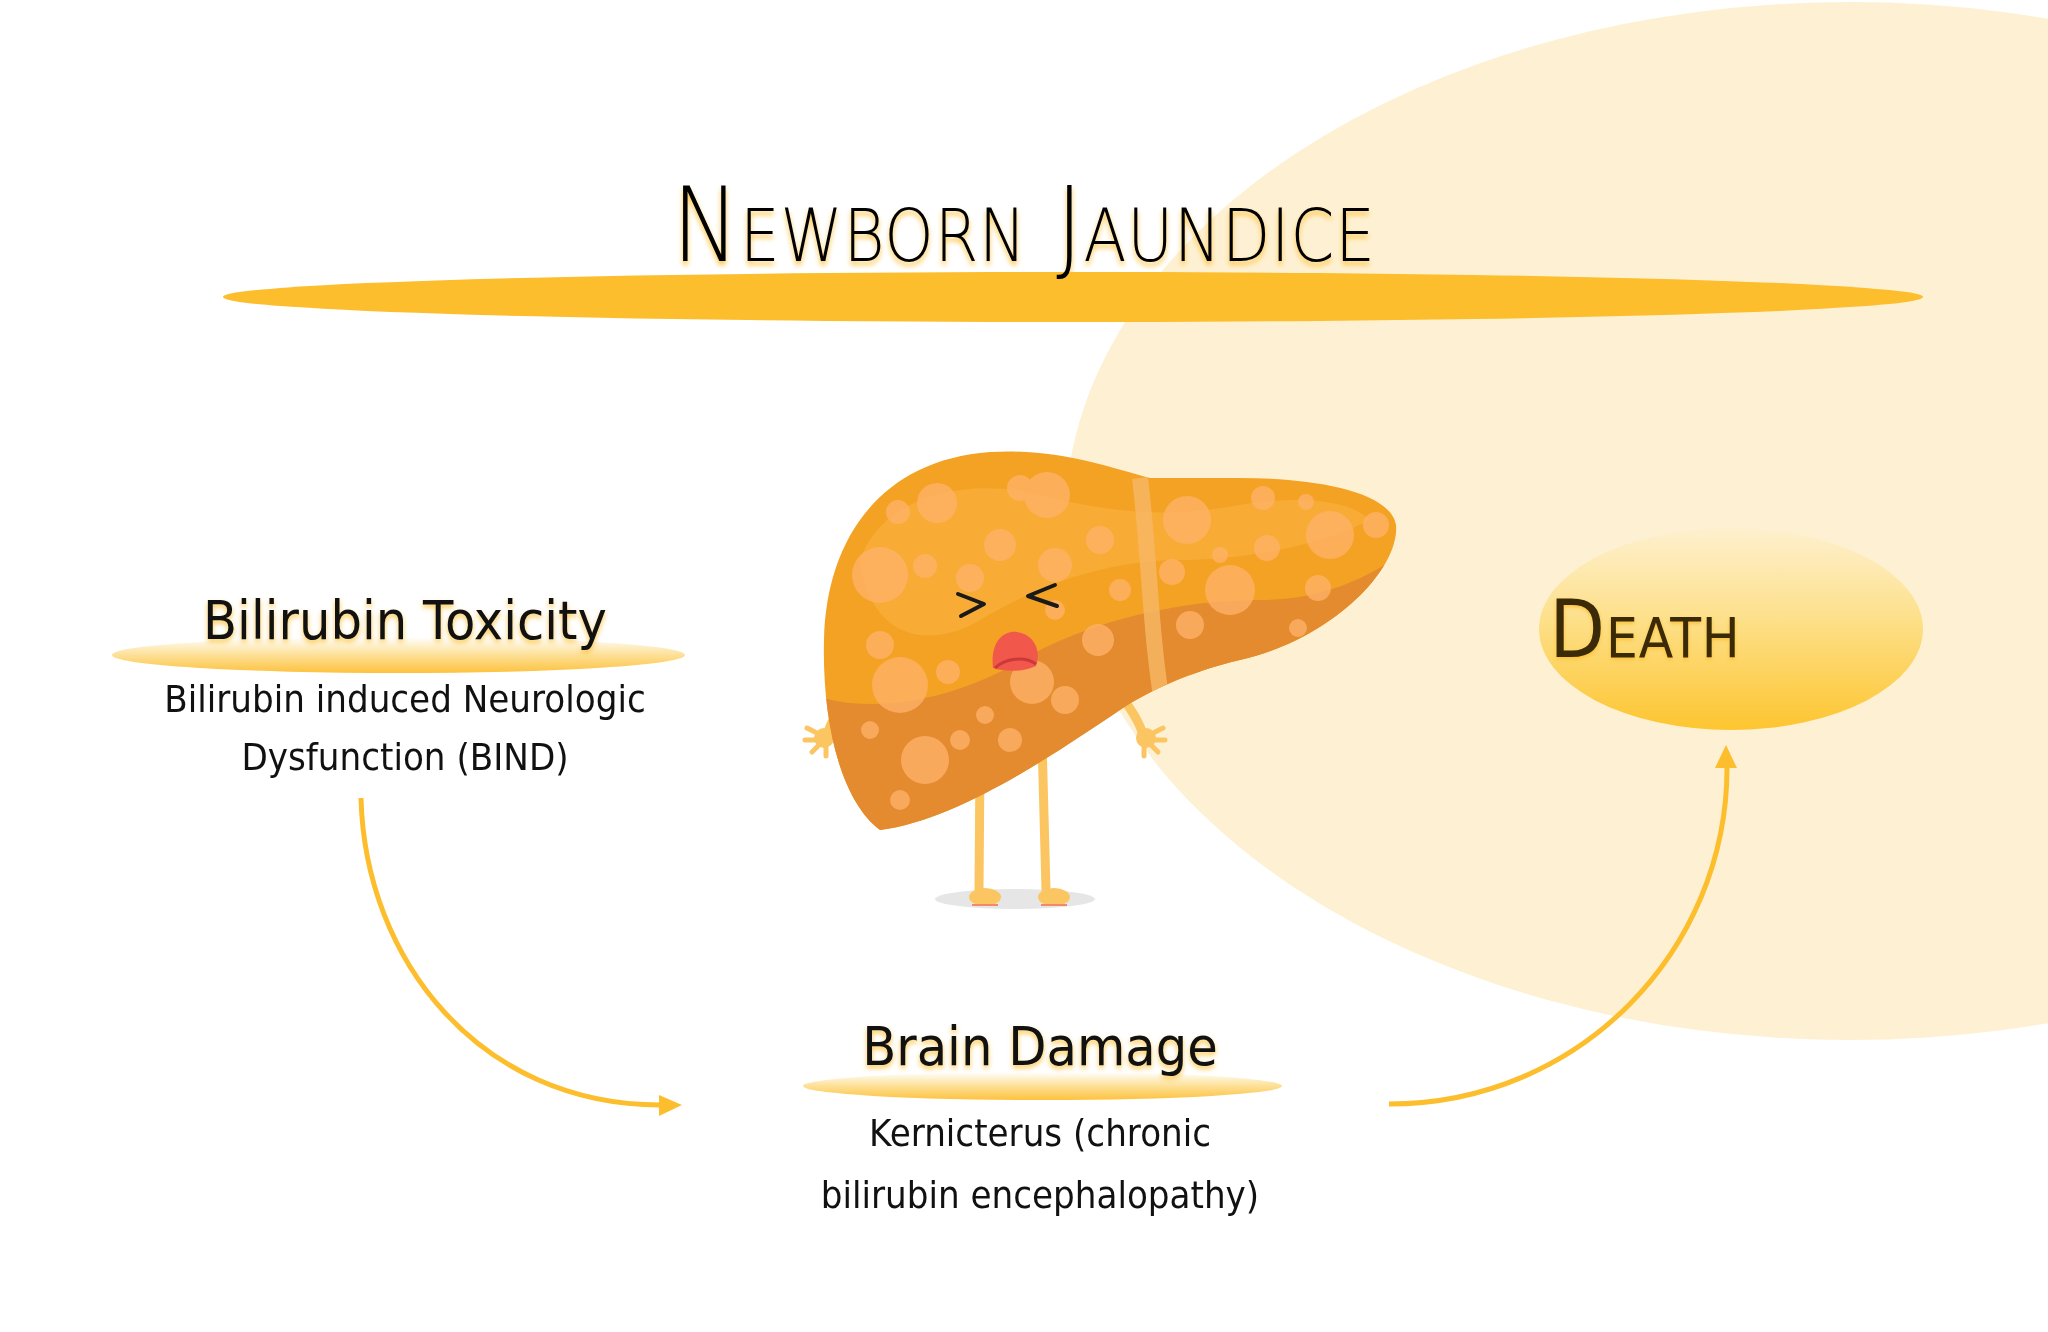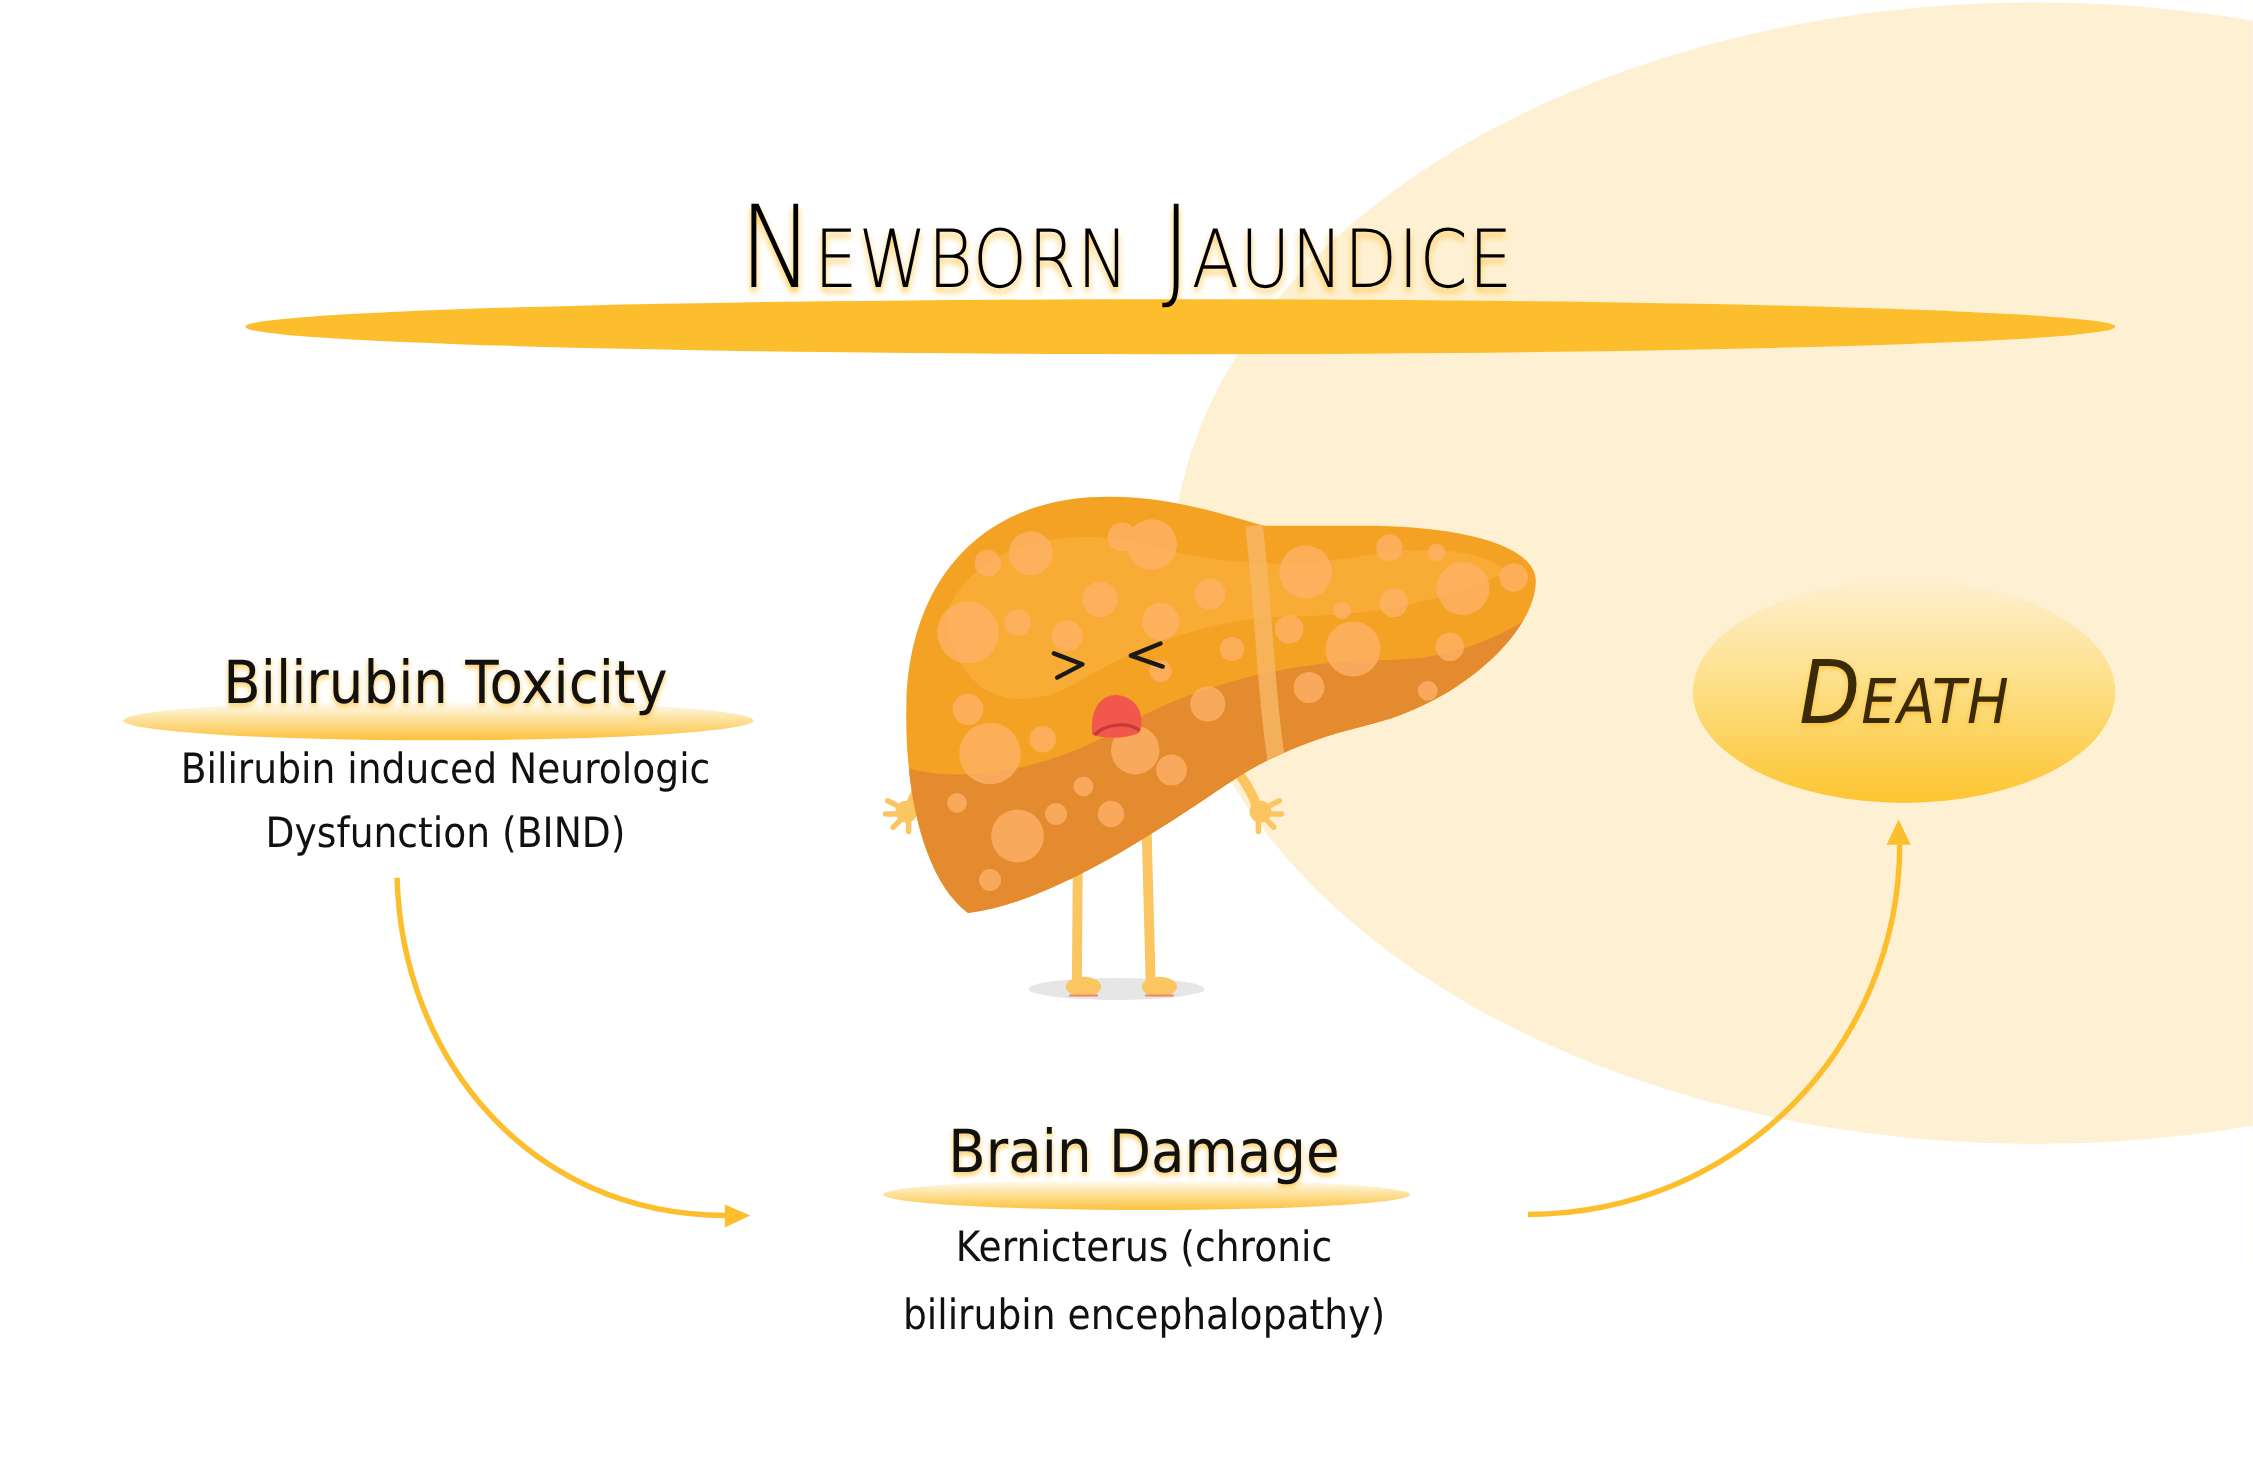--- a/index.html
+++ b/index.html
@@ -36,21 +36,21 @@
   }
   .node-text {
     position: absolute; text-align: center; color: #111;
     font-family: "DejaVu Sans", sans-serif; font-size: 38px; line-height: 58px;
     transform: scaleX(0.9);
   }
   .death {
     position: absolute; left: 1539px; top: 528px; width: 384px; height: 202px;
     border-radius: 50%;
     background: linear-gradient(to bottom, #fef0cf 0%, #fde08a 45%, #fdc530 100%);
-    display: flex; align-items: center; justify-content: center; font-style: italic;
+    display: flex; align-items: center; 
   }
   .death span {
     font-family: "DejaVu Sans", sans-serif; font-size: 80px; color: #3a2a08;
     font-variant: small-caps; letter-spacing: 1px; transform: scaleX(0.9);
     text-shadow: 0 2px 4px rgba(253,190,45,0.9); display: inline-block;
   }
   svg.overlay { position: absolute; left: 0; top: 0; }
 </style>
 </head>
 <body>

